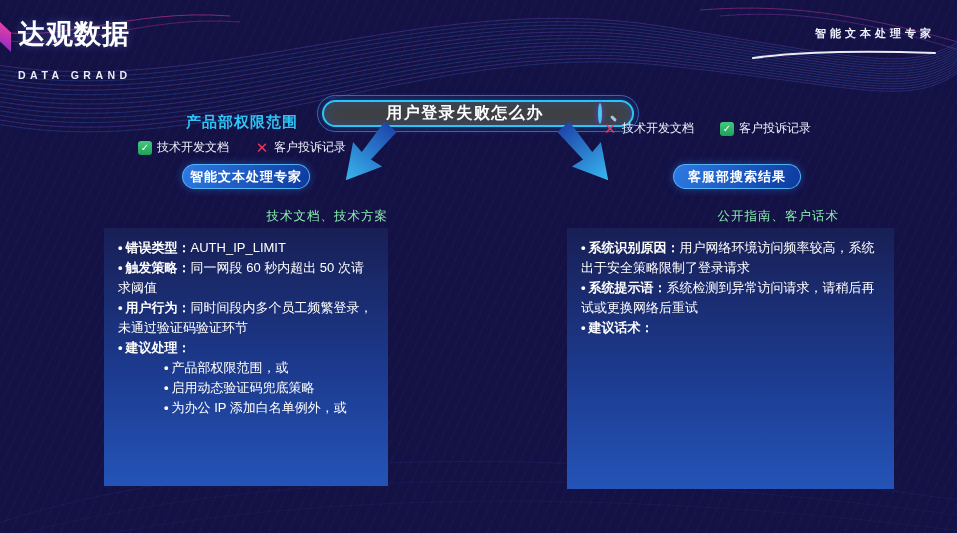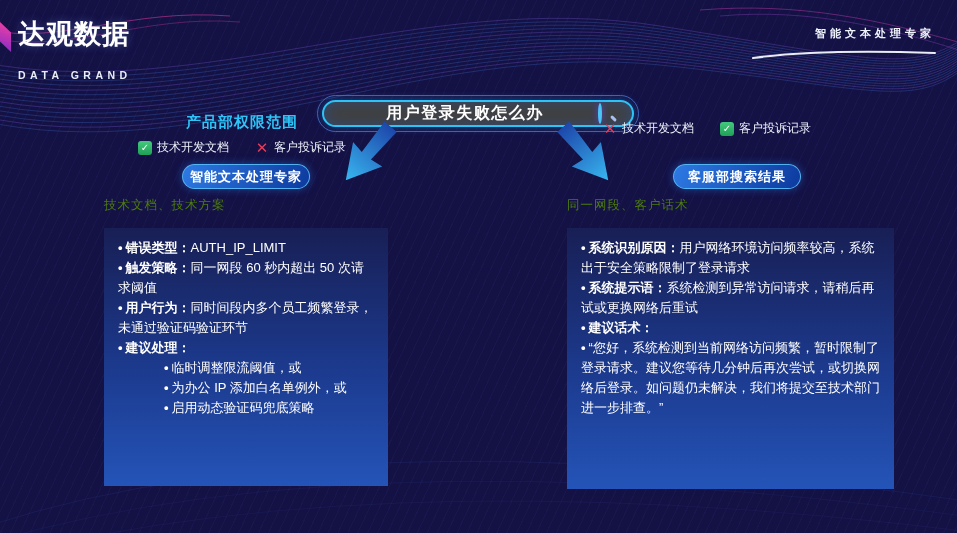--- a/index.html
+++ b/index.html
@@ -56,21 +56,21 @@
 
   
   .result-pill{position:absolute;top:164px;width:128px;height:25px;border-radius:13px;box-sizing:border-box;
     display:flex;align-items:center;justify-content:center;font-size:13px;font-weight:bold;letter-spacing:1px;
     border:1px solid rgba(90,190,250,.9);
     background:linear-gradient(115deg,var(--pill-light,#2e7ae4),var(--pill-dark,#0d3a9e));
     box-shadow:0 0 9px rgba(40,140,255,.45);}
   .result-pill.left{left:182px;}
   .result-pill.right{left:673px;}
 
-  .subtitle{position:absolute;top:197px;font-size:12.5px;color:#4d7c0f;text-align:left;letter-spacing:1px;}
+  .subtitle{position:absolute;top:208px;font-size:12.5px;color:#86efac;text-align:right;letter-spacing:1px;}
   .subtitle.left{left:104px;width:284px;}
   .subtitle.right{left:567px;width:272px;}
 
   
   .panel{position:absolute;top:228px;box-sizing:border-box;padding:10px 14px;
     background:linear-gradient(180deg,var(--panel-top,#181f55) 0%, #1c3a8e 55%, var(--panel-bottom,#2454b8) 100%);
     font-size:13px;line-height:20px;color:#fff;}
   .panel.left{left:104px;width:284px;height:258px;}
   .panel.right{left:567px;width:327px;height:261px;}
   .li{margin:0;}
@@ -175,32 +175,31 @@
           <stop offset="1" stop-color="#38b7f0"></stop>
       </linearGradient>
     </defs>
     <polygon points="15,0 31,0 29,38 42,36 23,70 4,36 17,38" fill="url(#agR)"></polygon>
   </svg>
 
   <div class="result-pill left">智能文本处理专家</div>
   <div class="result-pill right">客服部搜索结果</div>
 
   <div class="subtitle left">技术文档、技术方案</div>
-  <div class="subtitle right">同一网段、客户话术</div>
+  <div class="subtitle right">公开指南、客户话术</div>
 
   <div class="panel left">
     <p class="li"><b>错误类型：</b><span>AUTH_IP_LIMIT</span></p>
     <p class="li"><b>触发策略：</b><span>同一网段 60 秒内超出 50 次请求阈值</span></p>
     <p class="li"><b>用户行为：</b><span>同时间段内多个员工频繁登录，未通过验证码验证环节</span></p>
     <p class="li"><b>建议处理：</b><span></span></p>
-    <p class="li sub">临时调整限流阈值，或</p>
+    <p class="li sub">产品部权限范围，或</p>
+    <p class="li sub">启用动态验证码兜底策略</p>
     <p class="li sub">为办公 IP 添加白名单例外，或</p>
-    <p class="li sub">启用动态验证码兜底策略</p>
   </div>
 
   <div class="panel right">
     <p class="li"><b>系统识别原因：</b><span>用户网络环境访问频率较高，系统出于安全策略限制了登录请求</span></p>
     <p class="li"><b>系统提示语：</b><span>系统检测到异常访问请求，请稍后再试或更换网络后重试</span></p>
     <p class="li"><b>建议话术：</b><span></span></p>
-    <p class="li quote">“您好，系统检测到当前网络访问频繁，暂时限制了登录请求。建议您等待几分钟后再次尝试，或切换网络后登录。如问题仍未解决，我们将提交至技术部门进一步排查。”</p>
   </div>
 
 </div>
 
 </body></html>

